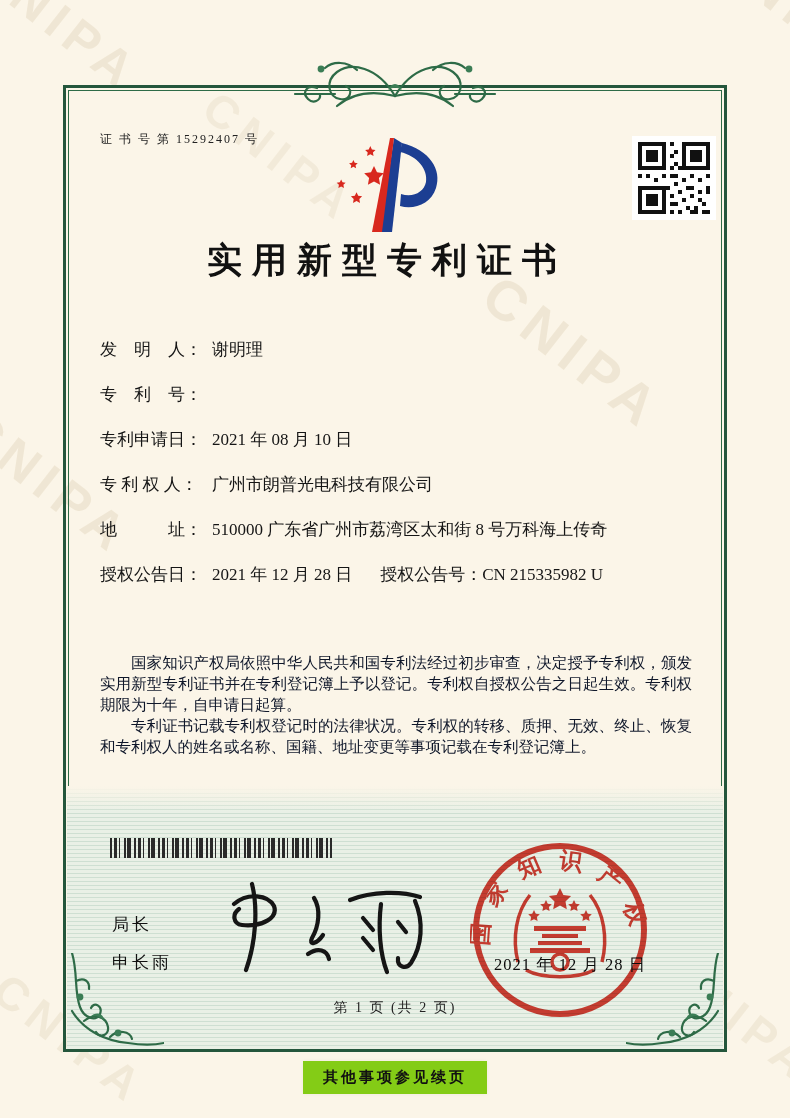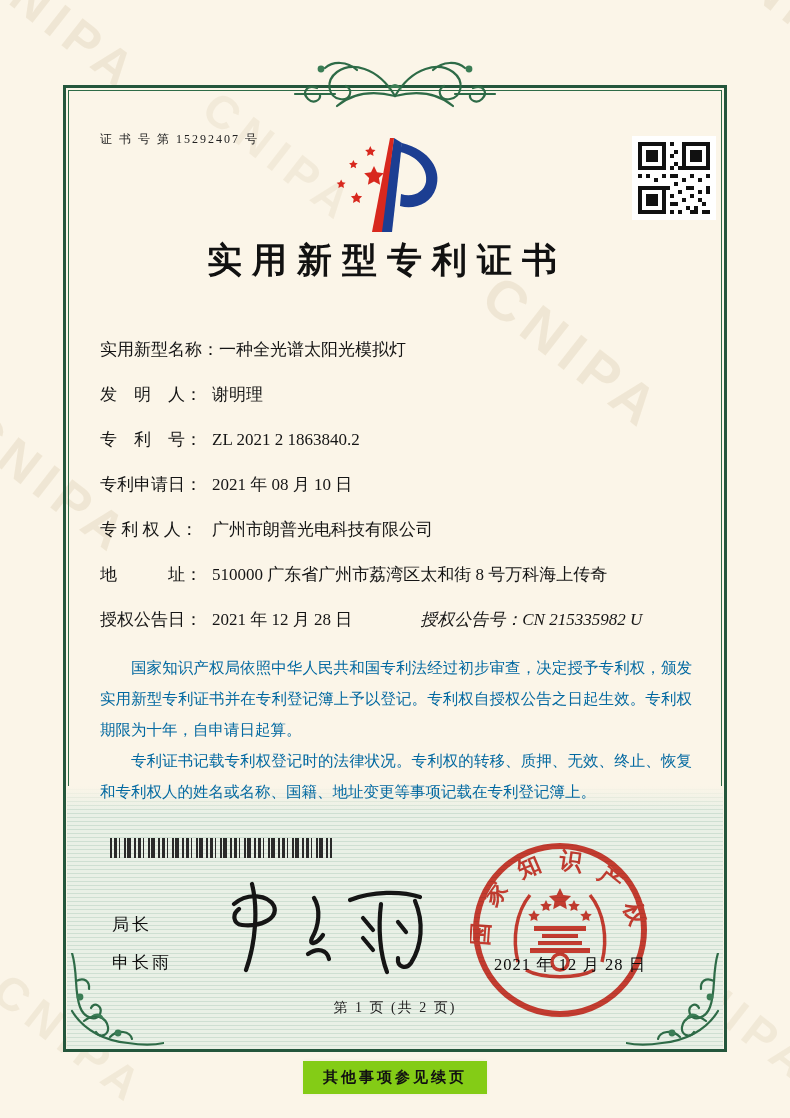--- a/index.html
+++ b/index.html
@@ -38,25 +38,25 @@
   .logo{left:330px;top:136px;width:132px;height:102px;}
 
   .title{left:0;top:237px;width:774px;text-align:center;font-size:35px;
     font-weight:bold;color:#111;letter-spacing:10px;}
 
   .fields{left:100px;top:338px;width:600px;font-size:17px;color:#151515;}
   .frow{display:flex;margin-bottom:21px;line-height:24px;}
   .flabel{flex:0 0 112px;white-space:nowrap;}
   .fvalue{white-space:nowrap;}
   .fgroup{display:flex;}
-  .fgroup.second{margin-left:68px;font-style:italic;}
+  .fgroup.second{margin-left:28px;}
   .fgroup.second .flabel{flex:0 0 102px;}
 
-  .paras{left:100px;top:652px;width:592px;font-size:15.5px;color:#0369a1;
-    line-height:31px;text-align:justify;}
+  .paras{left:100px;top:652px;width:592px;font-size:15.5px;color:#0f172a;
+    line-height:21px;text-align:justify;}
   .paras p{margin:0;text-indent:2em;}
 
   .barcode{left:110px;top:838px;width:222px;height:20px;z-index:6;
     background:repeating-linear-gradient(90deg,
       #2a2a2a 0 2px,transparent 2px 4px,#2a2a2a 4px 7px,transparent 7px 9px,
       #2a2a2a 9px 10px,transparent 10px 14px,#2a2a2a 14px 16px,transparent 16px 17px,
       #2a2a2a 17px 21px,transparent 21px 24px);}
 
   .director{left:112px;top:901px;font-size:17px;color:#111;z-index:6;}
   .director div{margin-bottom:15px;letter-spacing:3px;margin-top:12px;}
@@ -204,30 +204,25 @@
       <path d="M44,30 l3,6.2 6.8,1 -4.9,4.8 1.2,6.8 -6.1-3.2 -6.1,3.2 1.2-6.8 -4.9-4.8 6.8-1 Z"></path>
       <path d="M12,44 l2.2,4.6 5,.7 -3.6,3.5 .9,5 -4.5-2.4 -4.5,2.4 .9-5 -3.6-3.5 5-.7 Z" transform="scale(0.62) translate(6,26)"></path>
       <path d="M26,56 l2.2,4.6 5,.7 -3.6,3.5 .9,5 -4.5-2.4 -4.5,2.4 .9-5 -3.6-3.5 5-.7 Z" transform="scale(0.78) translate(8,16)"></path>
     </g>
   </svg>
 
   <div class="z title">实用新型专利证书</div>
 
   <div class="z fields">
     <div class="frow">
-      <span class="flabel">实用新型名称：</span>
-      <span class="fvalue">一种全光谱太阳光模拟灯</span>
-    </div>
-    <div class="frow">
       <span class="flabel">发　明　人：</span>
       <span class="fvalue">谢明理</span>
     </div>
     <div class="frow">
       <span class="flabel">专　利　号：</span>
-      <span class="fvalue">ZL 2021 2 1863840.2</span>
     </div>
     <div class="frow">
       <span class="flabel">专利申请日：</span>
       <span class="fvalue">2021 年 08 月 10 日</span>
     </div>
     <div class="frow">
       <span class="flabel">专 利 权 人：</span>
       <span class="fvalue">广州市朗普光电科技有限公司</span>
     </div>
     <div class="frow">

